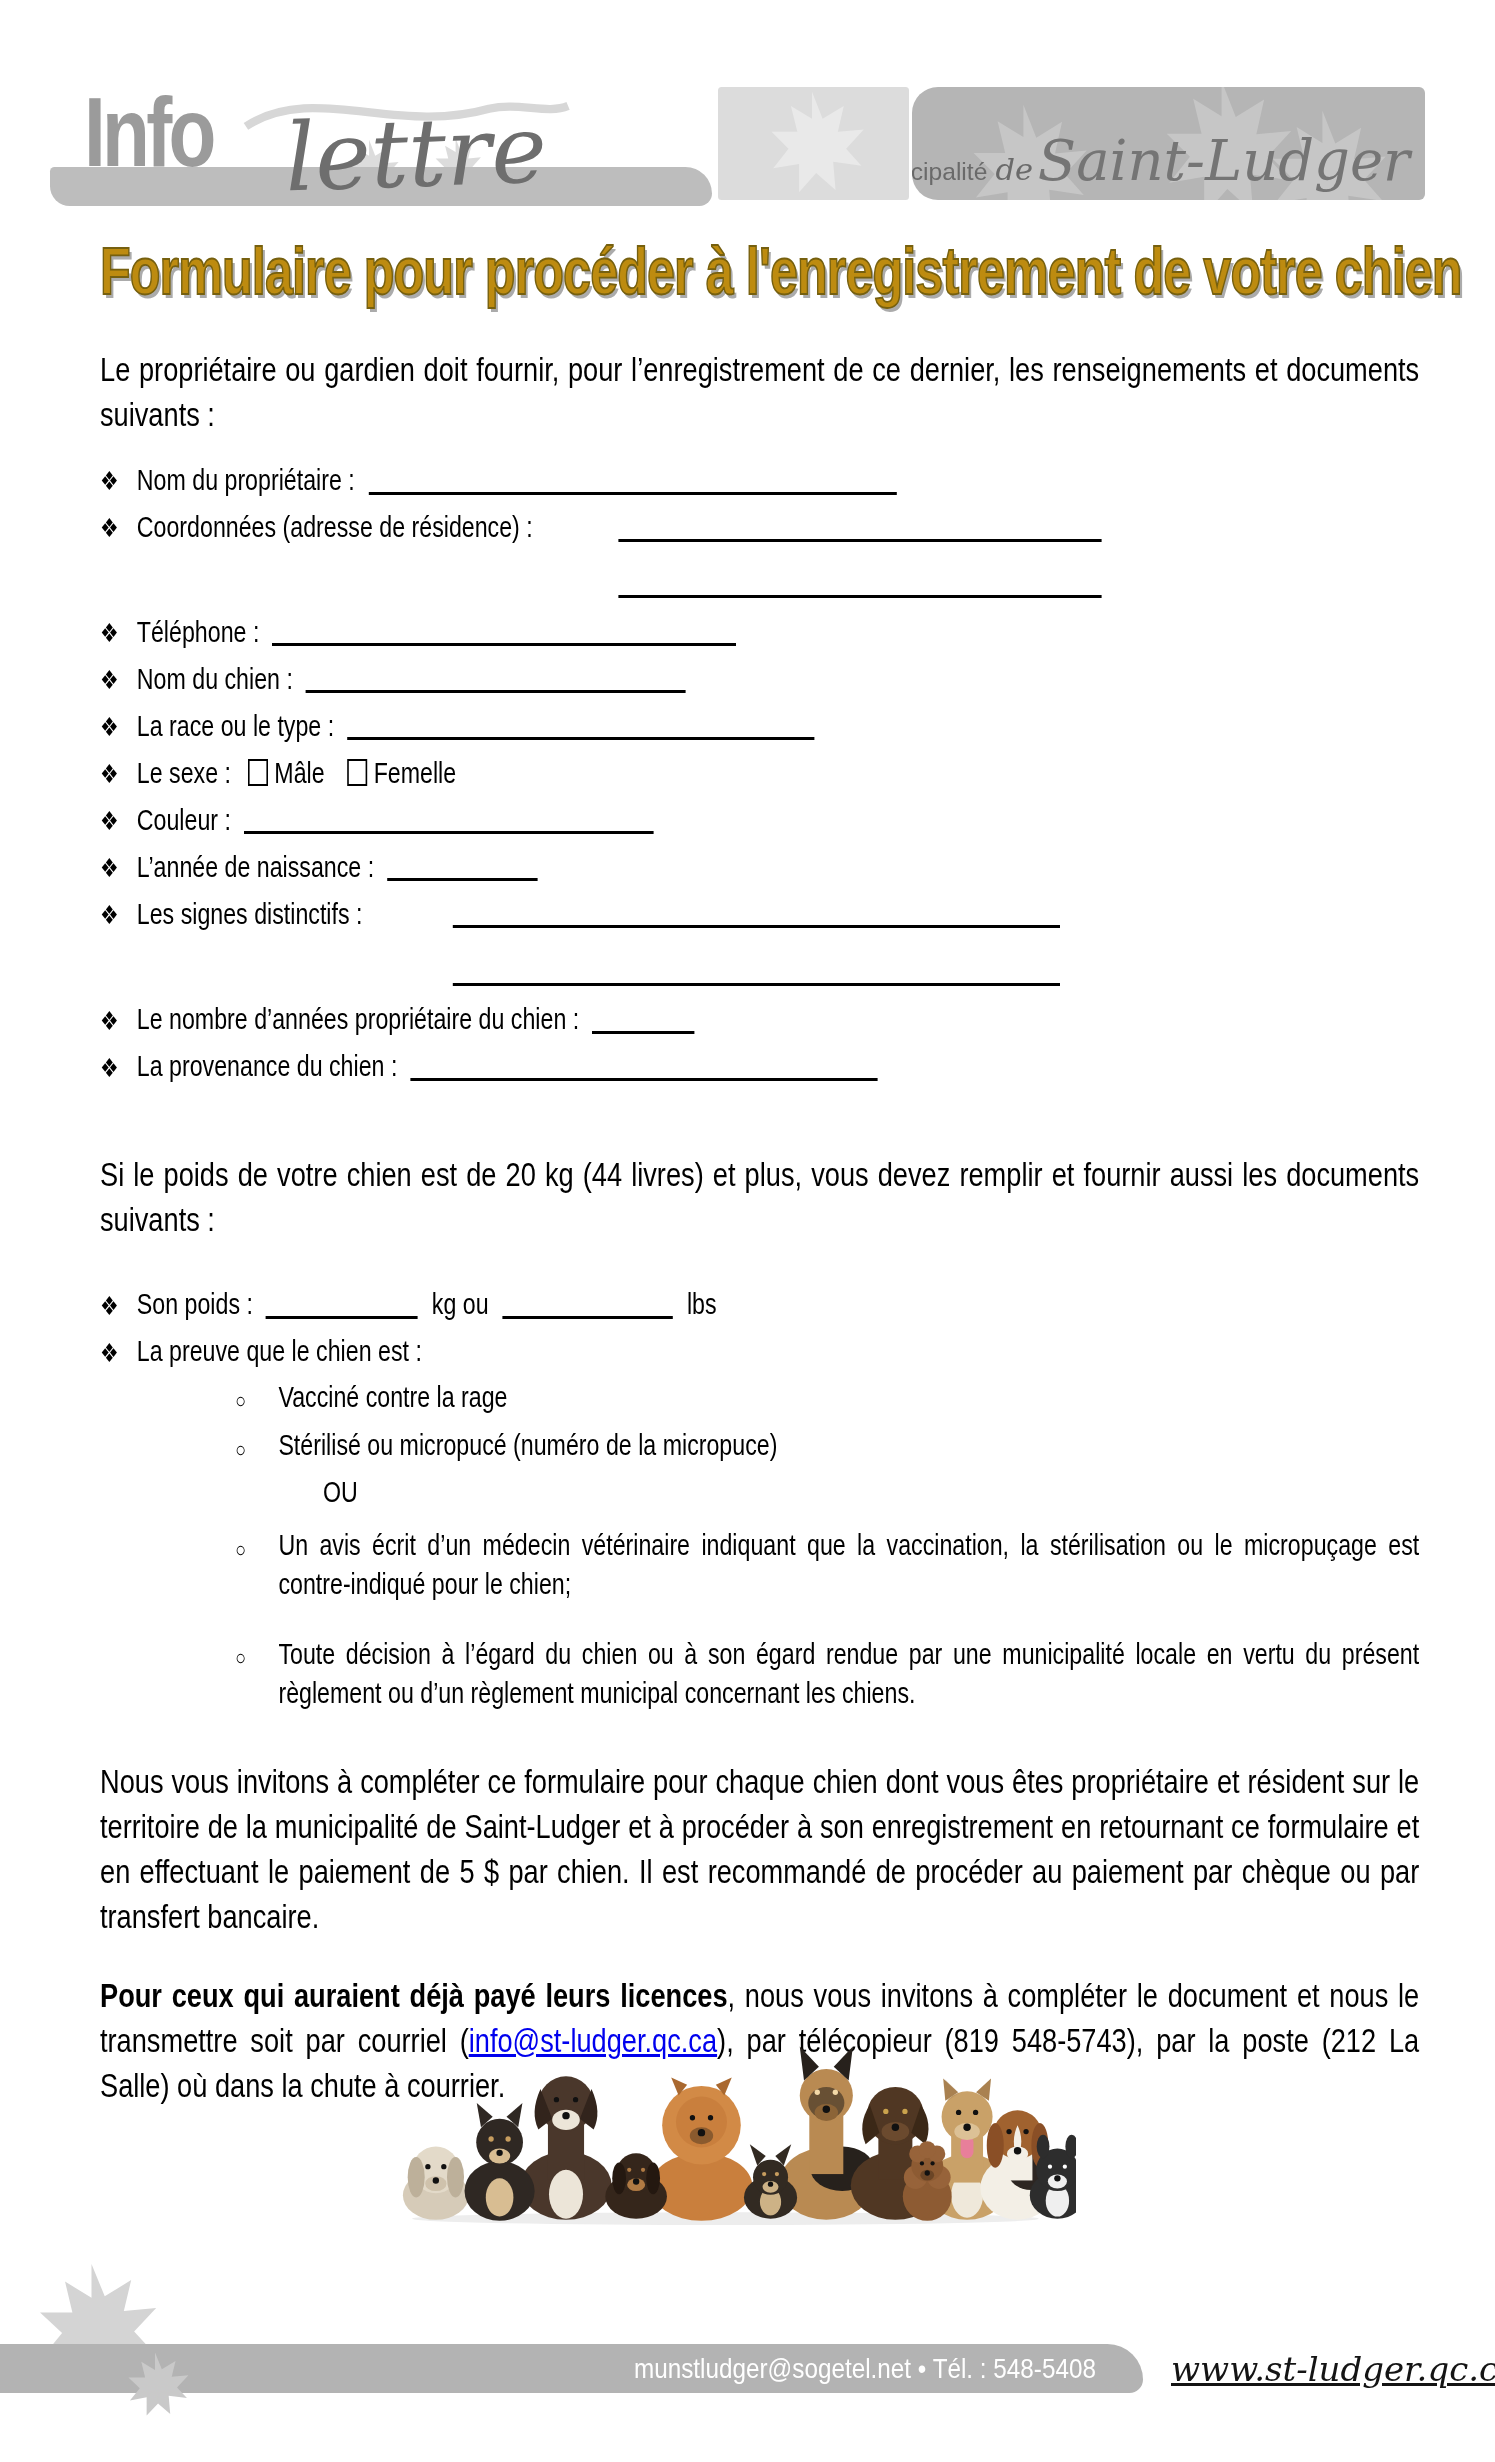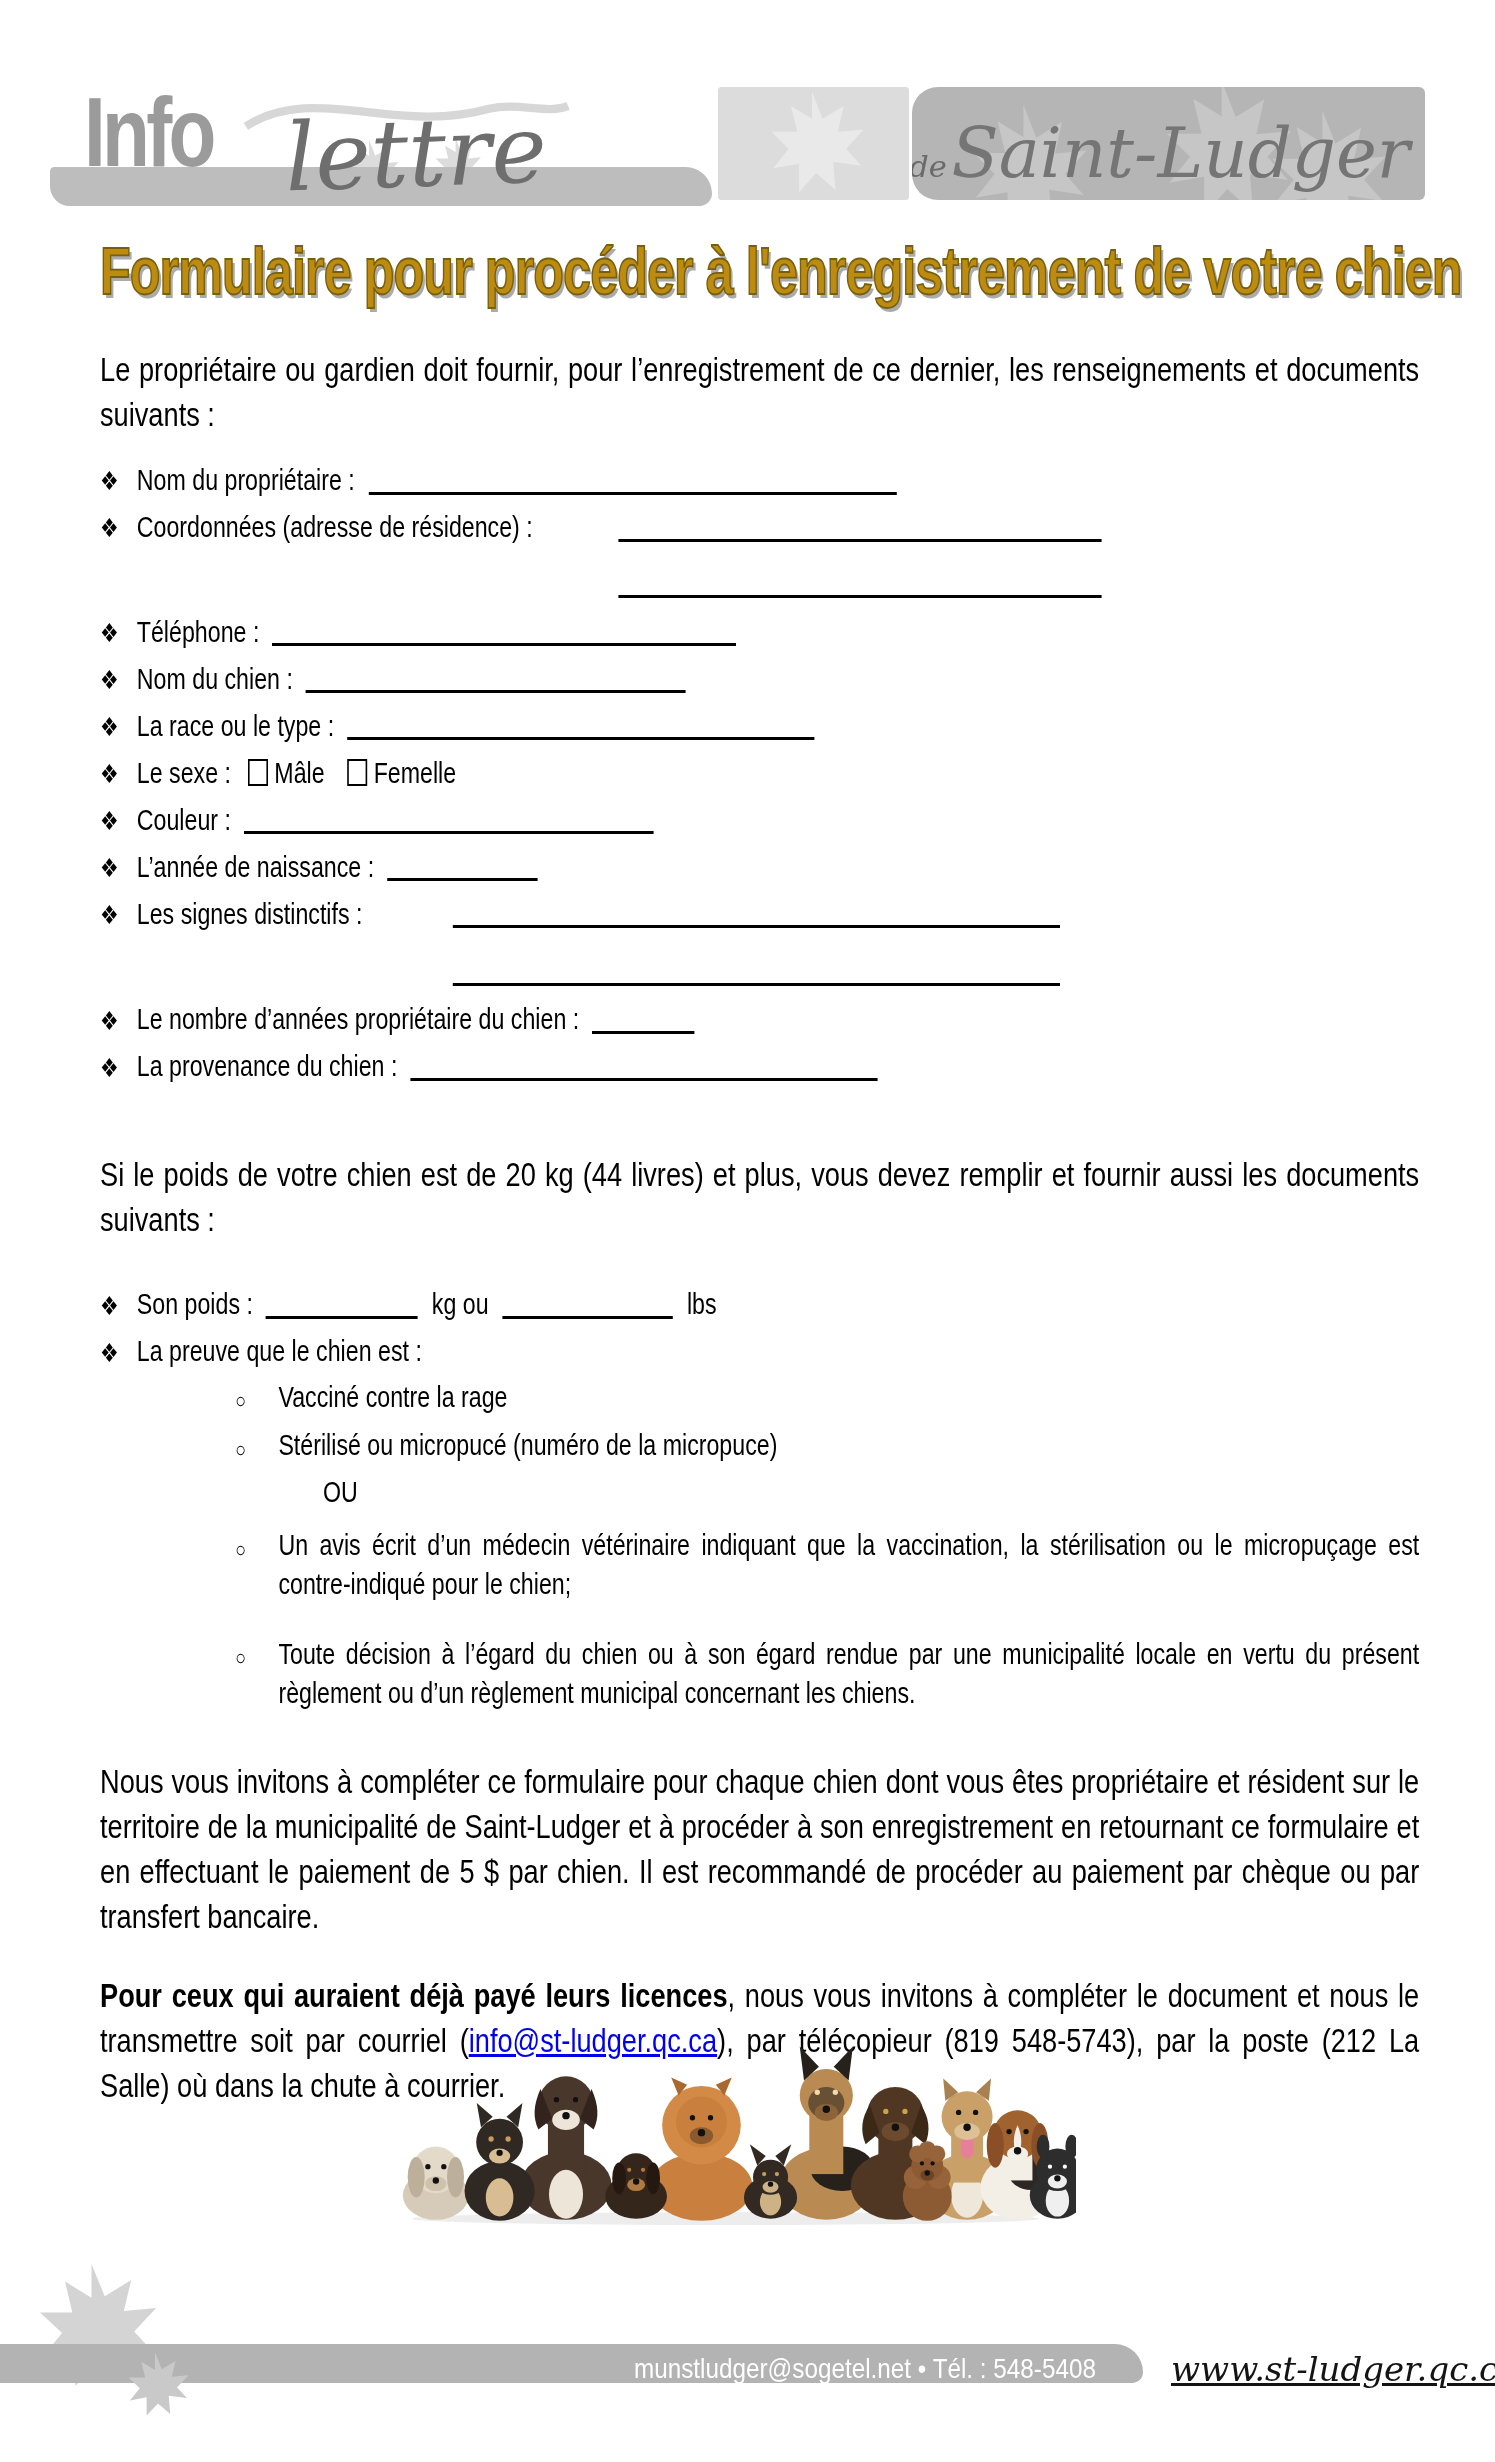--- a/index.html
+++ b/index.html
@@ -18,21 +18,21 @@
              letter-spacing:-4.7px;transform:scaleX(.8);transform-origin:0 0;}
   .logo-lettre{position:absolute;left:235px;top:11.7px;font-family:"DejaVu Serif",serif;font-style:italic;
                font-size:94px;color:#6e6e6e;transform:rotate(-2deg);}
   .vine{position:absolute;left:193px;top:3.5px;}
   .mid-panel{position:absolute;left:668px;top:0;width:191px;height:113px;background:#dcdcdc;border-radius:3.5px;overflow:hidden;}
   .muni-banner{position:absolute;left:862px;top:0;width:513px;height:113px;background:#b5b5b5;
                border-radius:26px 5.9px 5.9px 26px;overflow:hidden;}
   .muni-text{position:absolute;right:15.2px;bottom:7px;white-space:nowrap;}
   .muni-prefix{font-size:24.6px;color:#6a6a6a;}
   .muni-de{font-family:"DejaVu Serif",serif;font-style:italic;font-size:30.5px;color:#6a6a6a;margin:0 4.7px 0 8.2px;}
-  .muni-name{font-family:"DejaVu Serif",serif;font-style:italic;font-size:69px;color:#757575;}
+  .muni-name{font-family:"DejaVu Serif",serif;font-style:italic;font-size:56px;color:#757575;}
 
   
   .content{position:absolute;left:100px;top:199px;width:1319px;}
 
   .doc-title{margin:33px 0 0 0;font-size:67px;font-weight:bold;white-space:nowrap;
              transform:scaleX(.75);transform-origin:0 0;width:1700px;letter-spacing:-1.2px;
              color:#bd8b10;-webkit-text-stroke:1.8px #76600f;text-shadow:3.5px 3.5px 0 #ababab;}
 
   .intro{margin:38px 0 0 0;font-size:34px;line-height:45px;text-align:justify;}
   .section-head{margin:69px 0 0 0;}
@@ -57,21 +57,21 @@
   .para b{font-weight:bold;}
   .link{color:#0000EE;text-decoration:underline;}
 
   
   .dogs{position:absolute;left:396px;top:1970px;width:680px;height:270px;}
   .dogs svg{width:100%;height:100%;}
   .dogs-reflect{position:absolute;left:396px;top:2237px;width:680px;height:111px;overflow:hidden;}
   .reflect-fade{position:absolute;inset:0;background:linear-gradient(180deg,rgba(255,255,255,.5) 0%,rgba(255,255,255,.92) 70%,#fff 100%);}
 
   
-  .footer-bar{position:absolute;left:0;top:2344px;width:1143px;height:39px;background:#b3b3b3;
+  .footer-bar{position:absolute;left:0;top:2344px;width:1143px;height:49px;background:#b3b3b3;
               border-radius:0 43px 16.4px 0;}
   .footer-contact{position:absolute;right:47px;top:0;line-height:49px;color:#fff;font-size:27.6px;
                   transform:scaleX(.88);transform-origin:100% 0;white-space:nowrap;}
   .footer-site{position:absolute;left:1171px;top:2349px;font-family:"DejaVu Serif",serif;font-style:italic;
                font-size:34px;color:#141414;white-space:nowrap;}
   .footer-leaf{position:absolute;left:17.6px;top:2261px;}
   .footer-leaf2{position:absolute;left:117px;top:2351px;}
 </style>
 </head>
 <body>

